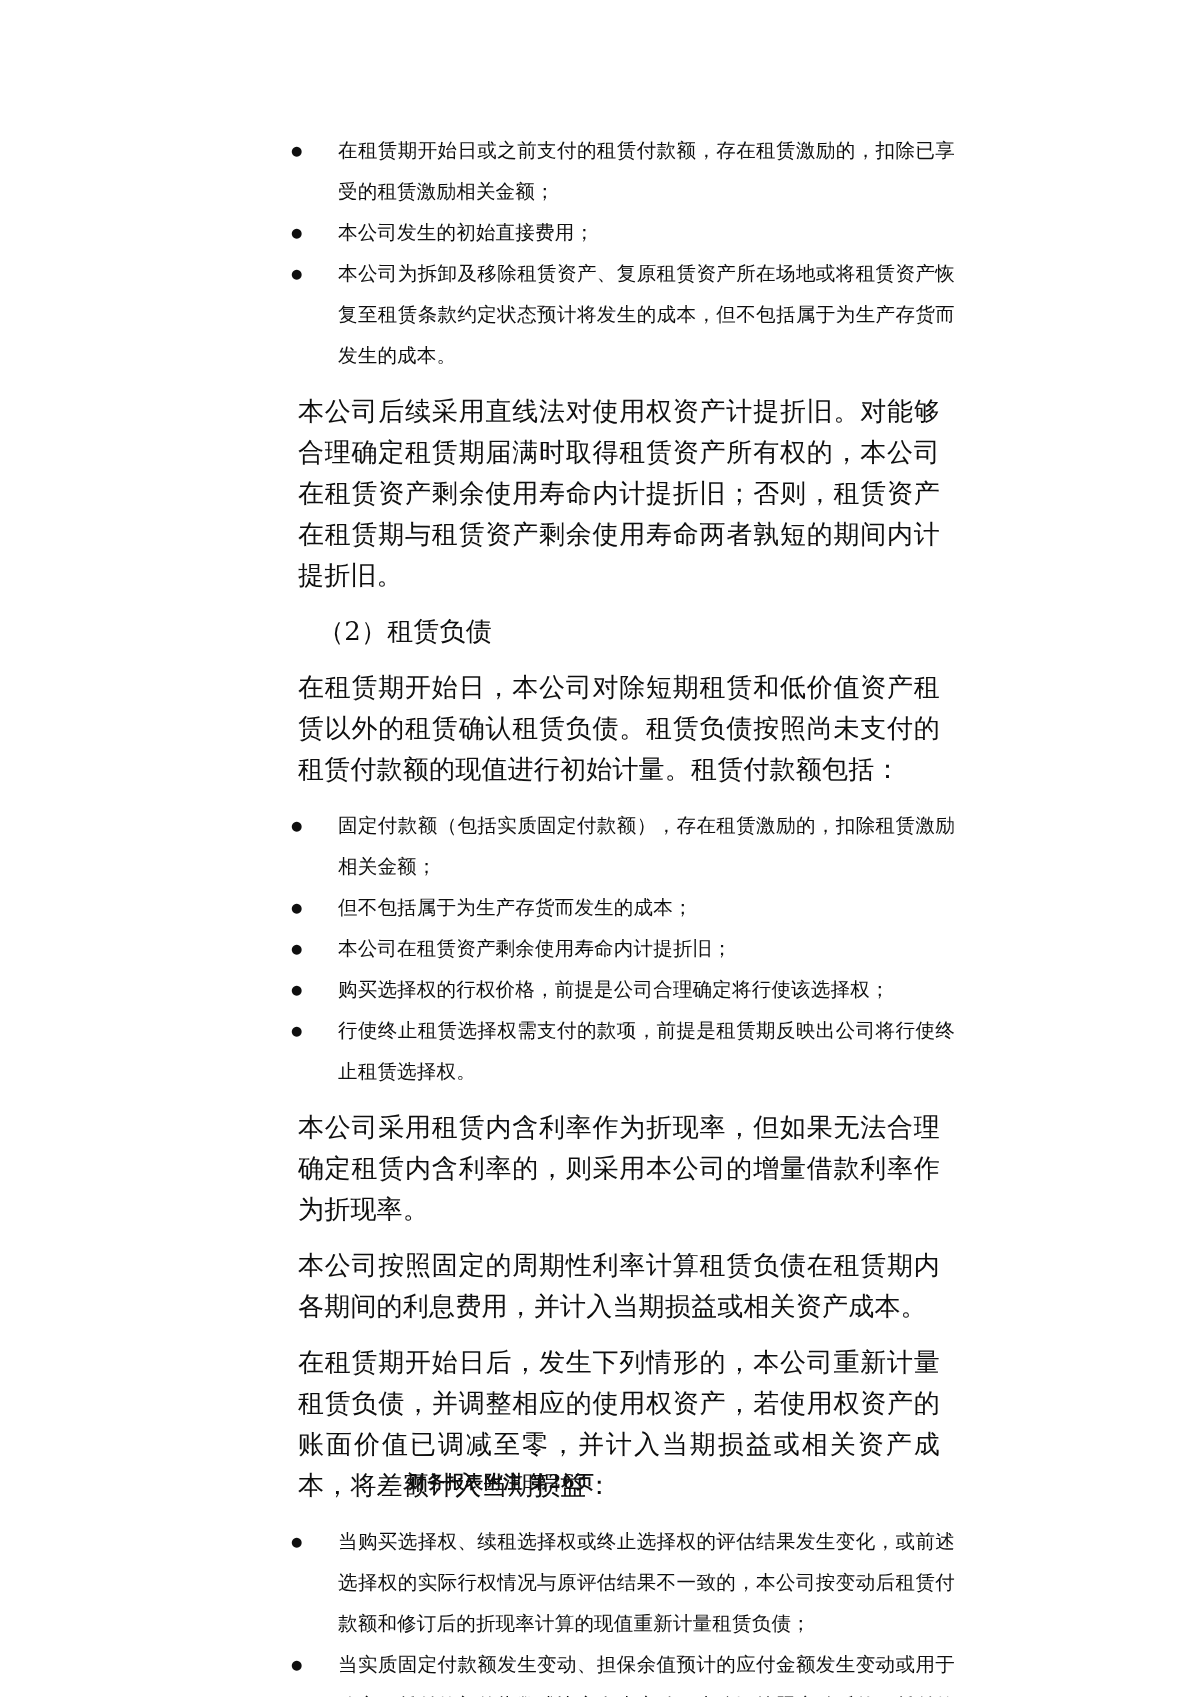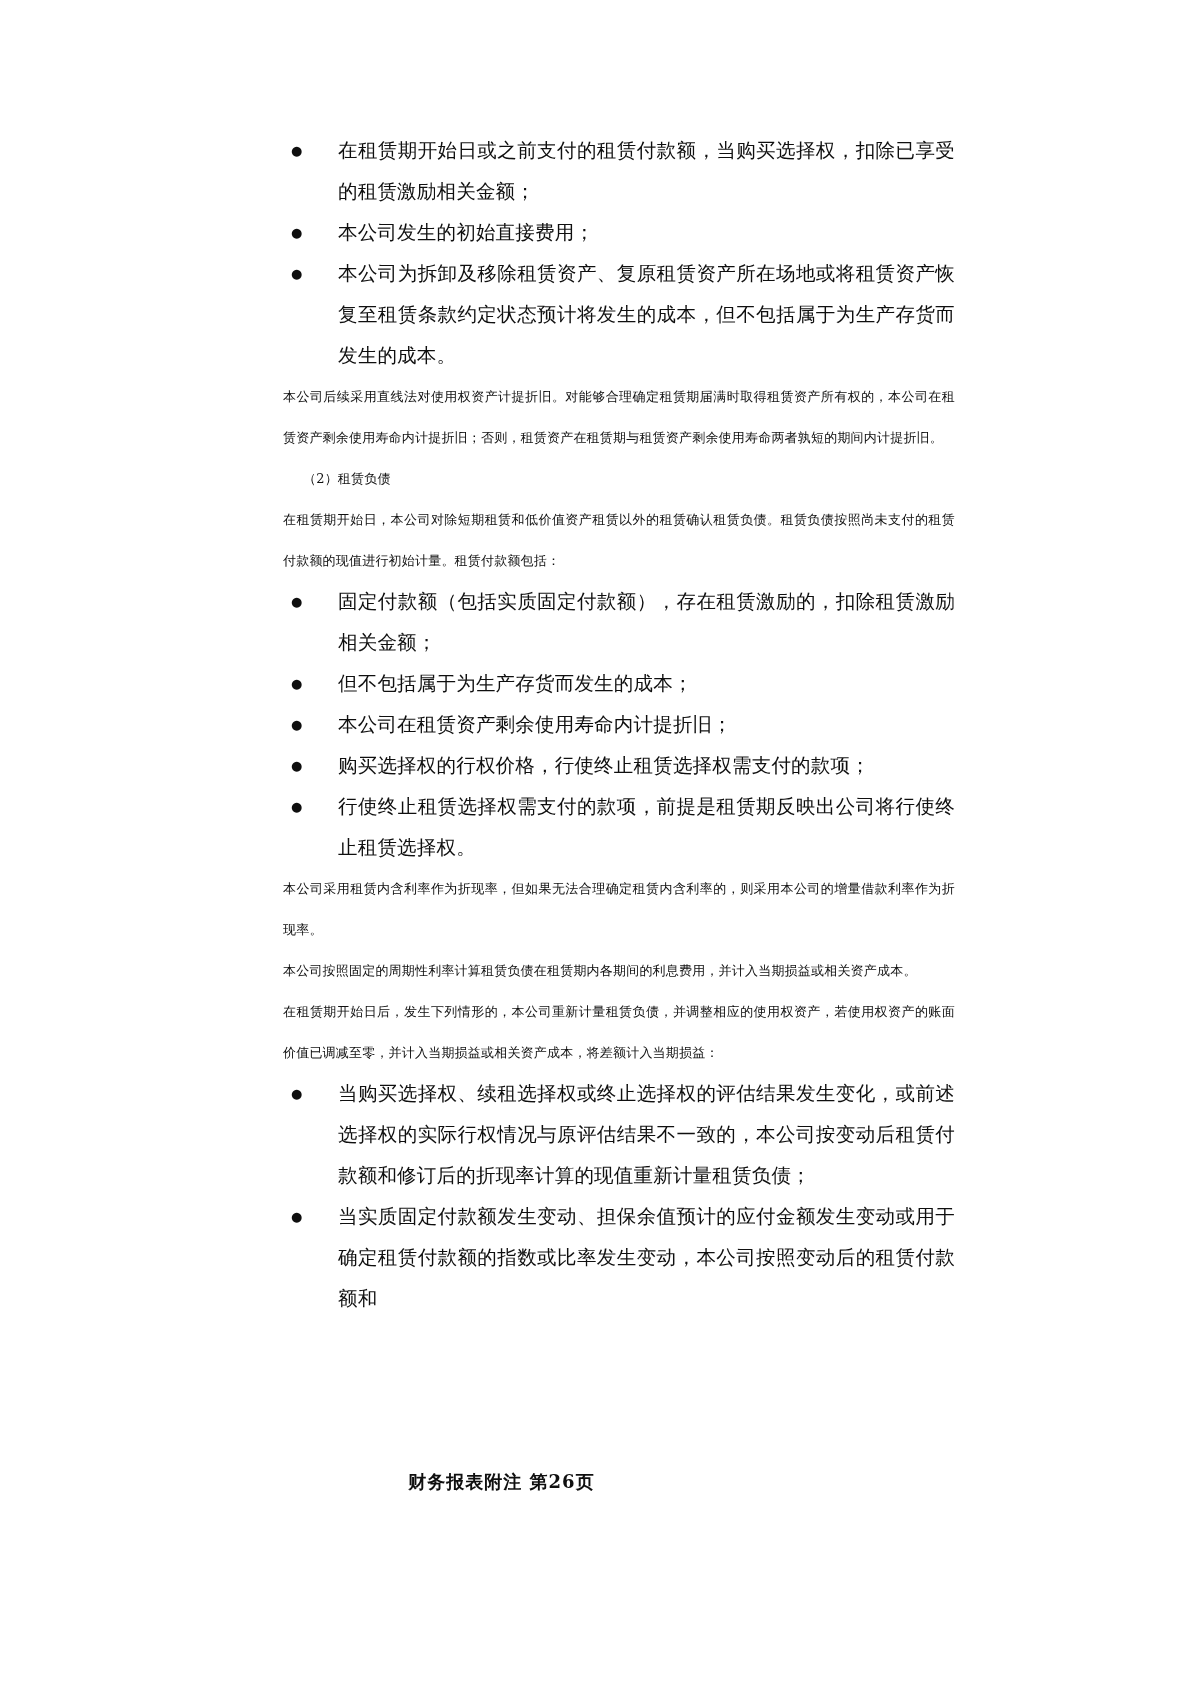--- a/index.html
+++ b/index.html
@@ -17,25 +17,25 @@
     box-sizing: border-box;
     overflow: hidden;
   }
   .content {
     position: absolute;
     left: 283px;
     top: 130px;
     width: 672px;
   }
   .para {
-    font-size: 13px;
+    font-size: 26px;
     line-height: 41px;
     text-align: justify;
     text-justify: inter-ideograph;
-    margin: 0;
+    margin: 15px;
     letter-spacing: 0.2px;
   }
   .para.indent-1 {
     text-indent: 20px;
   }
   ul.bullets {
     list-style: none;
     margin: 0;
     padding: 0;
   }
@@ -69,21 +69,21 @@
 </style>
 </head>
 <body>
 
 <div class="page">
   <div class="content">
 
     <ul class="bullets">
       <li>
         <span class="dot">●</span>
-        <span>在租赁期开始日或之前支付的租赁付款额，当购买选择权，扣除已享受的租赁激励相关金额；</span>
+        <span>在租赁期开始日或之前支付的租赁付款额，存在租赁激励的，扣除已享受的租赁激励相关金额；</span>
       </li>
       <li>
         <span class="dot">●</span>
         <span>本公司发生的初始直接费用；</span>
       </li>
       <li>
         <span class="dot">●</span>
         <span>本公司为拆卸及移除租赁资产、复原租赁资产所在场地或将租赁资产恢复至租赁条款约定状态预计将发生的成本，但不包括属于为生产存货而发生的成本。</span>
       </li>
     </ul>
@@ -102,21 +102,21 @@
       <li>
         <span class="dot">●</span>
         <span>但不包括属于为生产存货而发生的成本；</span>
       </li>
       <li>
         <span class="dot">●</span>
         <span>本公司在租赁资产剩余使用寿命内计提折旧；</span>
       </li>
       <li>
         <span class="dot">●</span>
-        <span>购买选择权的行权价格，行使终止租赁选择权需支付的款项；</span>
+        <span>购买选择权的行权价格，前提是公司合理确定将行使该选择权；</span>
       </li>
       <li>
         <span class="dot">●</span>
         <span>行使终止租赁选择权需支付的款项，前提是租赁期反映出公司将行使终止租赁选择权。</span>
       </li>
     </ul>
 
     <p class="para">本公司采用租赁内含利率作为折现率，但如果无法合理确定租赁内含利率的，则采用本公司的增量借款利率作为折现率。</p>
     <p class="para">本公司按照固定的周期性利率计算租赁负债在租赁期内各期间的利息费用，并计入当期损益或相关资产成本。</p>
     <p class="para">在租赁期开始日后，发生下列情形的，本公司重新计量租赁负债，并调整相应的使用权资产，若使用权资产的账面价值已调减至零，并计入当期损益或相关资产成本，将差额计入当期损益：</p>

